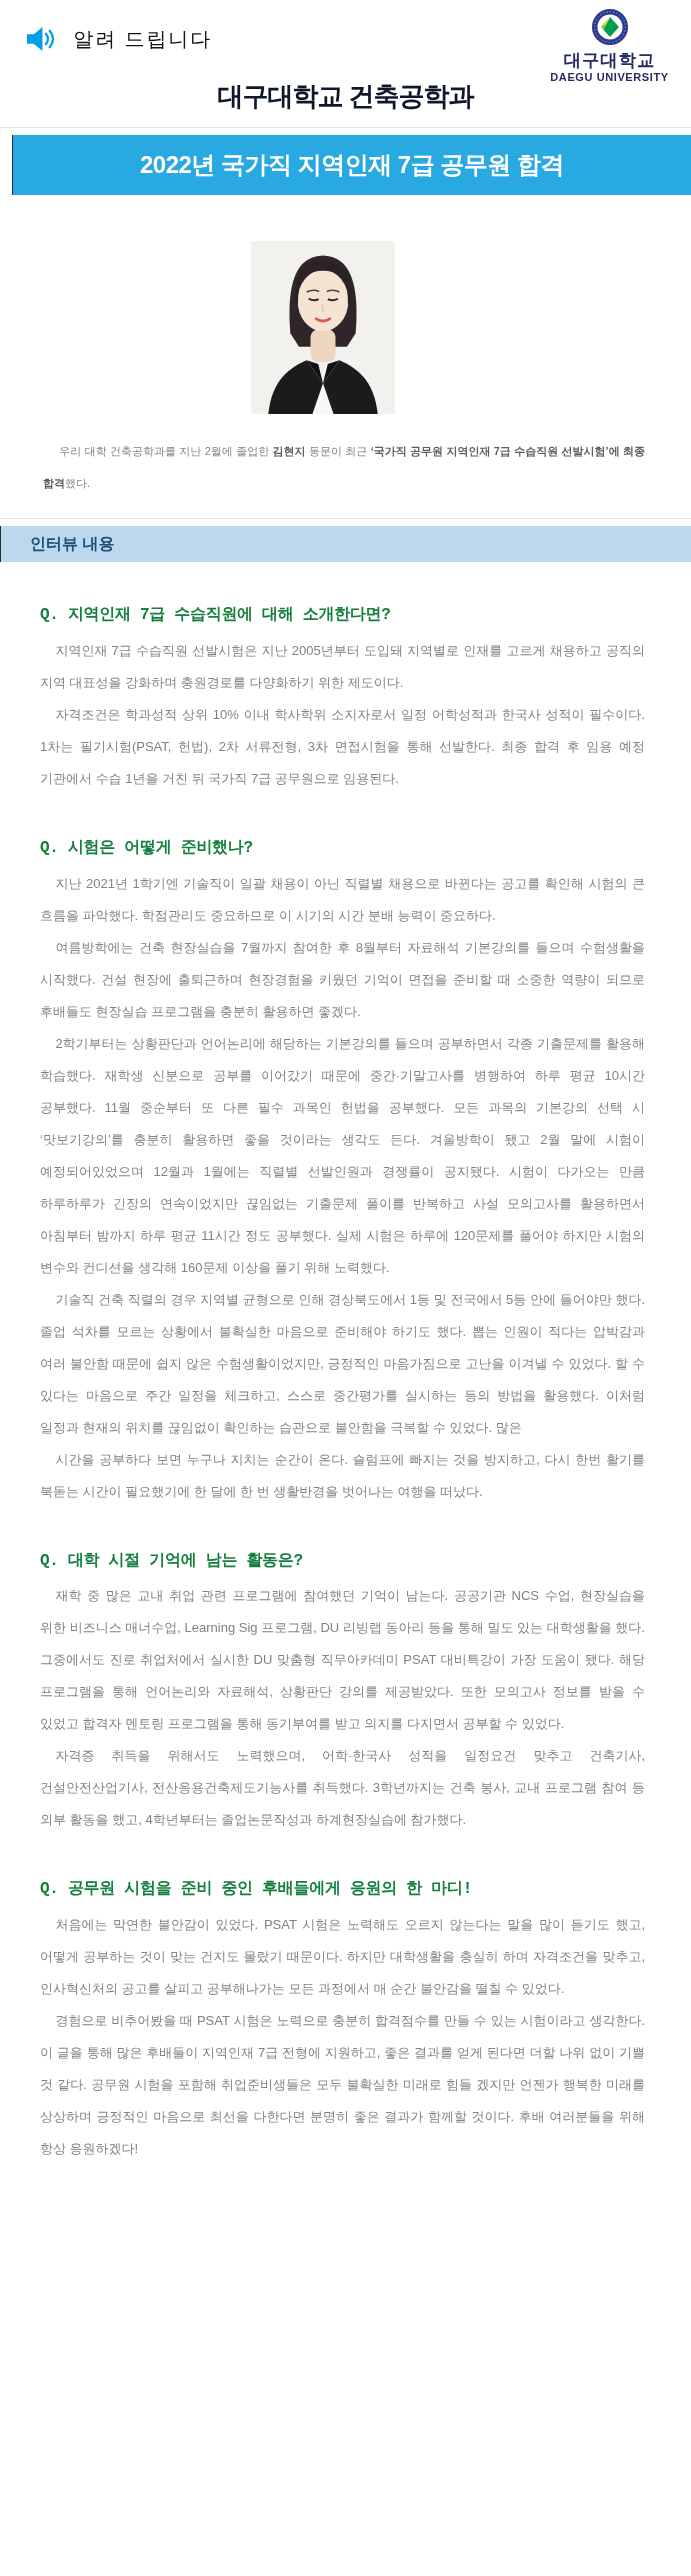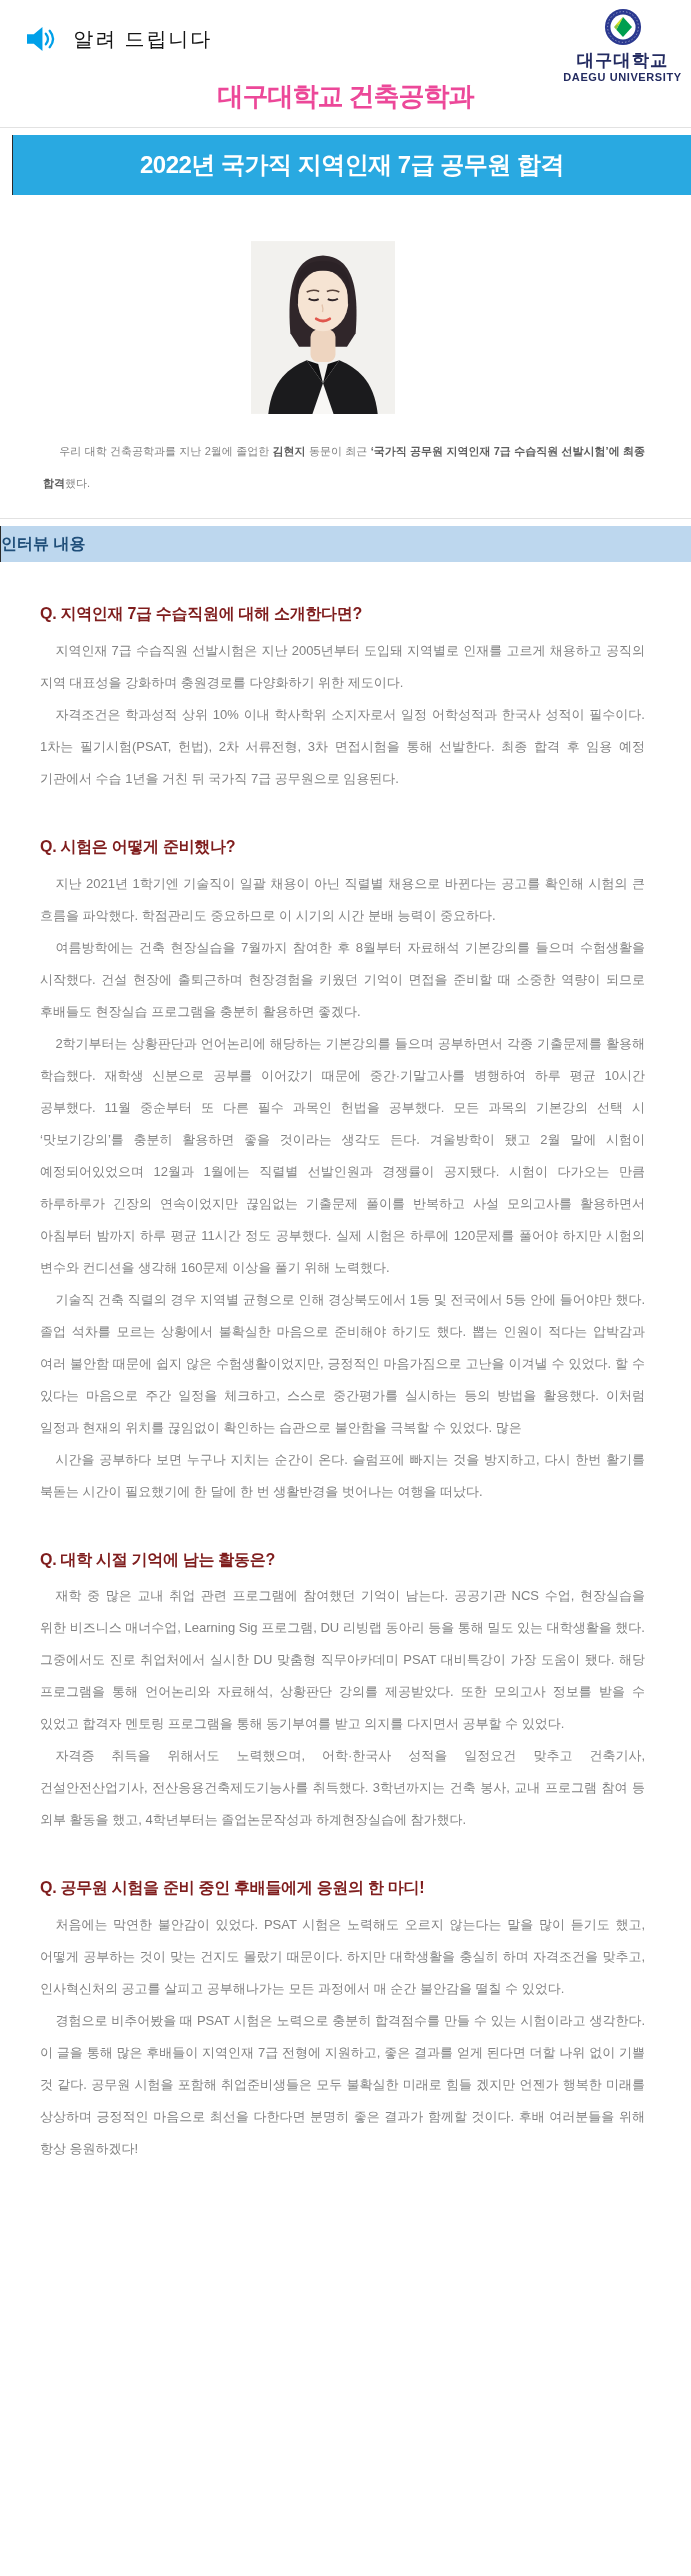--- a/index.html
+++ b/index.html
@@ -5,42 +5,42 @@
   html,body{margin:0;padding:0;background:#fff;}
   .page{
     width:691px;height:2576px;margin:0 auto;background:#ffffff;
     font-family:"Liberation Sans","DejaVu Sans",sans-serif;
     position:relative;overflow:hidden;
   }
   
   .header{position:relative;height:127px;}
   .notice{position:absolute;left:25px;top:25px;display:flex;align-items:center;gap:16.3px;}
   .notice-label{font-size:20px;color:#141414;letter-spacing:1.9px;}
-  .logo{position:absolute;right:7px;top:7.7px;width:123px;text-align:center;line-height:1;}
+  .logo{position:absolute;right:20px;top:7.7px;width:123px;text-align:center;line-height:1;}
   .logo-kr{font-size:17.3px;font-weight:800;color:#232B61;letter-spacing:1px;margin-top:2.9px;}
   .logo-en{font-size:11px;font-weight:700;color:#232B61;letter-spacing:0.6px;margin-top:2.9px;}
   .page-title{position:absolute;left:0;right:0;top:79px;text-align:center;
-    font-size:26px;font-weight:900;color:#ec4899;letter-spacing:-1px;}
+    font-size:26px;font-weight:900;color:#0f172a;letter-spacing:-1px;}
   .thin-line{height:1px;background:#e2e2e2;}
   
   .award-banner{margin-top:6.7px;height:60px;background:#29A9E1;color:#fff;
     display:flex;align-items:center;justify-content:center;
     font-size:24px;font-weight:800;letter-spacing:-0.5px;border-left:1.9px solid #2a2a2a;margin-left:12px;}
   .interview-banner{margin-top:7.7px;height:36px;background:#BDD7EE;color:#1F4E79;
-    display:flex;align-items:center;
+    display:flex;align-items:center;padding-left:29px;
     font-size:16px;font-weight:800;border-left:1.9px solid #2a2a2a;}
   
   .photo{width:144px;height:173px;margin:46px 0 0 251px;display:block;}
   
   .intro{margin:21px 46px 0 43px;font-size:11px;line-height:32px;color:#828282;
     text-align:justify;word-break:keep-all;}
   .intro p{margin:0;text-indent:16.3px;}
   .intro b{color:#5e5e5e;font-weight:700;}
   .qa{margin:0 46px 0 40px;}
-  .q-heading{margin:42px 0 9.6px 0;color:#7f1d1d;font-size:16px;font-weight:800;letter-spacing:-0.3px;}
+  .q-heading{margin:42px 0 9.6px 0;color:#15803d;font-size:16px;font-weight:800;letter-spacing:-0.3px;font-family:Liberation Mono, monospace;}
   .answer p{margin:0;font-size:13px;line-height:32px;color:#828282;
     text-align:justify;text-indent:15.4px;word-break:keep-all;}
   .mt20{margin-top:19px;}
 </style>
 </head>
 <body>
 
 <div class="page">
 
   

